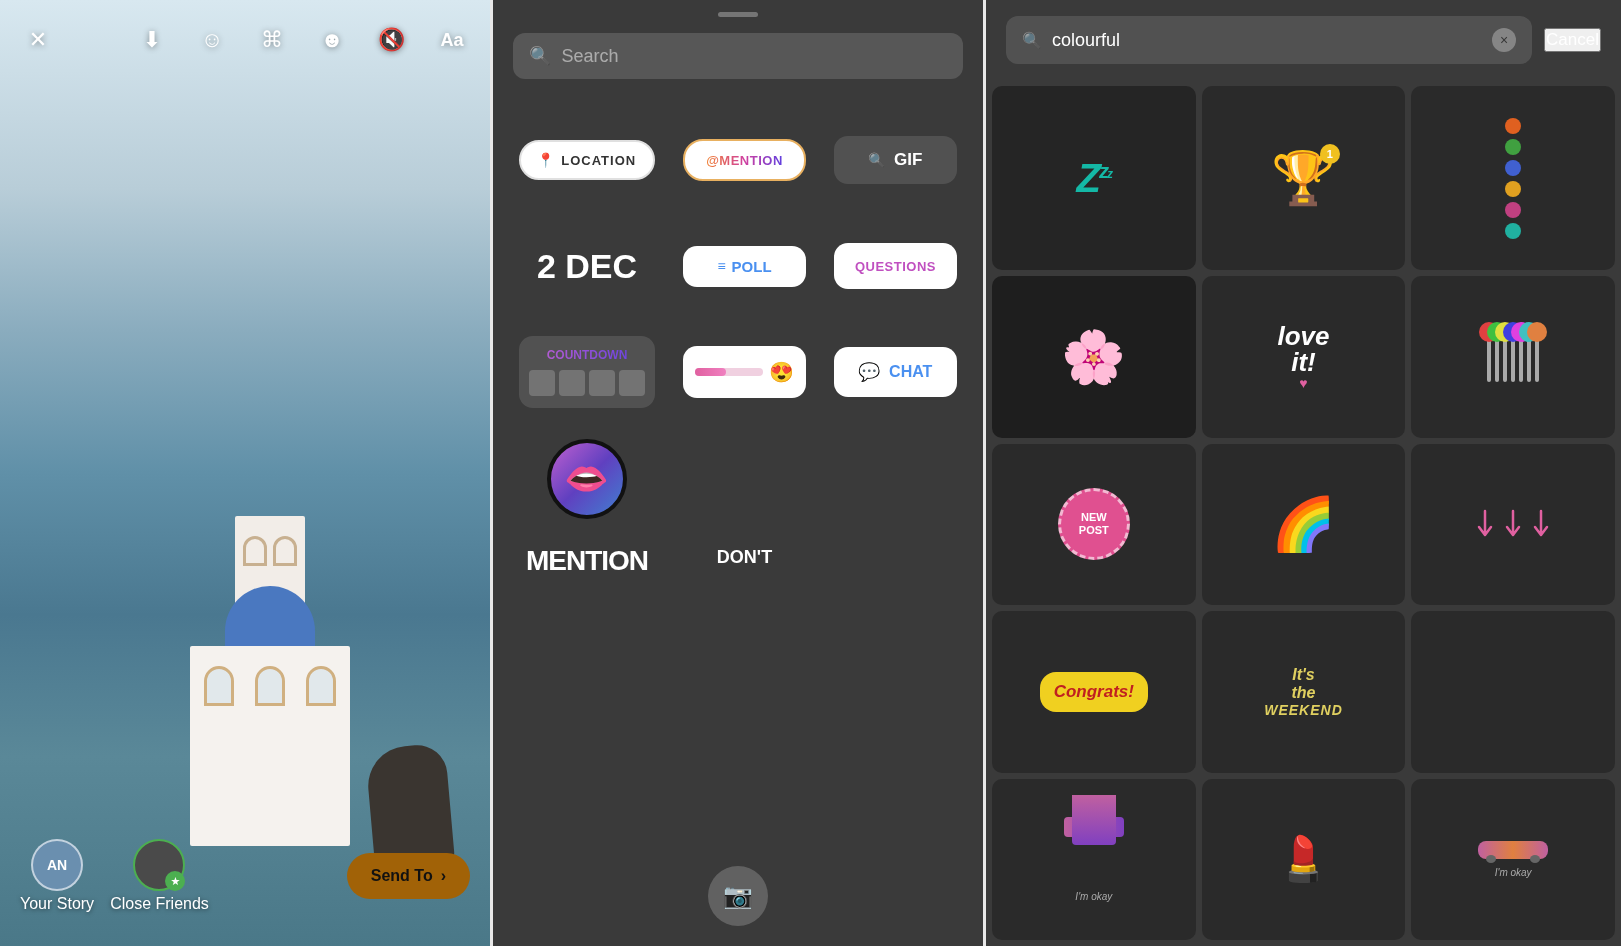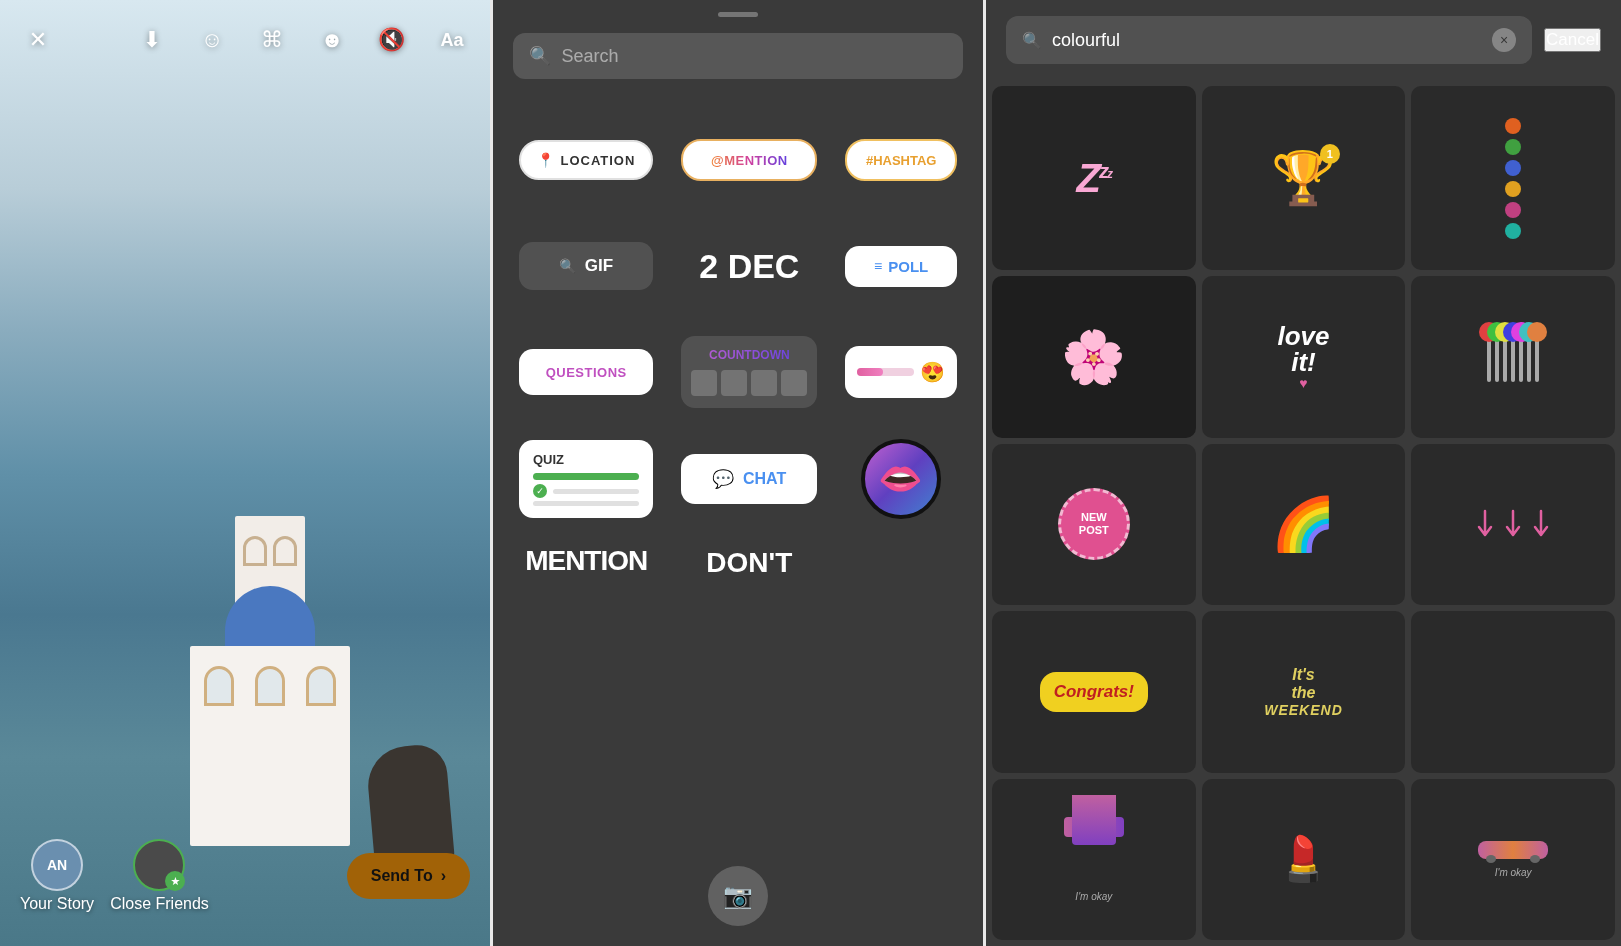--- a/index.html
+++ b/index.html
@@ -335,25 +335,20 @@
       <div style="background:white; border-radius:20px; padding:10px 16px; display:flex; align-items:center; gap:6px; width:100%; justify-content:center; border: 2px solid #e0e0e0;">
         <span style="color:#9060c0; font-size:14px;">📍</span>
         <span style="font-size:13px; font-weight:800; letter-spacing:1px; color:#333;">LOCATION</span>
       </div>
     </div>
     <div class="sticker-item" style="background:none; padding:6px;">
       <div style="background:white; border-radius:20px; padding:10px 16px; width:100%; text-align:center; border:2px solid #e8b060;">
         <span style="font-size:13px; font-weight:800; letter-spacing:0.5px; background:linear-gradient(90deg,#f08030,#d040a0,#6040e0); -webkit-background-clip:text; -webkit-text-fill-color:transparent;">@MENTION</span>
       </div>
     </div>
-    <div class="sticker-item" style="background:none; padding:6px;">
-      <div style="background:white; border-radius:20px; padding:10px 16px; width:100%; text-align:center; border:2px solid #f0c060;">
-        <span style="font-size:13px; font-weight:800; color:#e8a030;">#HASHTAG</span>
-      </div>
-    </div>
 
     <div class="sticker-item" style="background:none; padding:6px;">
       <div style="background:rgba(255,255,255,0.12); border-radius:14px; padding:14px 20px; width:100%; display:flex; align-items:center; gap:8px; justify-content:center;">
         <span style="color:rgba(255,255,255,0.6); font-size:14px;">🔍</span>
         <span style="color:white; font-size:17px; font-weight:700;">GIF</span>
       </div>
     </div>
     <div class="sticker-item" style="background:none; padding:6px; display:flex; justify-content:center;">
       <span style="color:white; font-size:34px; font-weight:800;">2 DEC</span>
     </div>
@@ -383,49 +378,38 @@
     <div class="sticker-item" style="background:none; padding:6px;">
       <div style="background:white; border-radius:14px; padding:14px 12px; width:100%; display:flex; align-items:center; gap:6px;">
         <div style="flex:1; height:8px; background:#f0d0e0; border-radius:4px; position:relative;">
           <div style="width:45%; height:100%; background:linear-gradient(90deg,#e060a0,#f080c0); border-radius:4px;"></div>
         </div>
         <span style="font-size:20px;">😍</span>
       </div>
     </div>
 
     <div class="sticker-item" style="background:none; padding:6px;">
-      <div style="background:white; border-radius:14px; padding:12px 14px; width:100%;">
-        <div style="font-size:13px; font-weight:800; color:#333; margin-bottom:6px;">QUIZ</div>
-        <div style="height:7px; background:#4CAF50; border-radius:4px; margin-bottom:4px;"></div>
-        <div style="display:flex; align-items:center; gap:6px; margin-bottom:3px;">
-          <div style="width:14px; height:14px; border-radius:50%; background:#4CAF50; display:flex; align-items:center; justify-content:center; font-size:9px; color:white;">✓</div>
-          <div style="flex:1; height:5px; background:#e0e0e0; border-radius:3px;"></div>
-        </div>
-        <div style="height:5px; background:#e0e0e0; border-radius:3px;"></div>
-      </div>
-    </div>
-    <div class="sticker-item" style="background:none; padding:6px;">
       <div style="background:white; border-radius:14px; padding:14px 16px; width:100%; display:flex; align-items:center; gap:8px; justify-content:center;">
         <span style="font-size:18px; color:#4a90f0;">💬</span>
         <span style="color:#4a90f0; font-size:16px; font-weight:800;">CHAT</span>
       </div>
     </div>
     <div class="sticker-item" style="background:none; padding:6px; justify-content:center;">
       <div style="width:80px; height:80px; border-radius:50%; background:linear-gradient(135deg,#c060d0,#6040c0,#4080d0); border:4px solid #111; display:flex; align-items:center; justify-content:center; font-size:36px; overflow:hidden;">
         👄
       </div>
     </div>
 
     <div class="sticker-item" style="background:none; padding:6px; grid-column: 1 / 2; align-items:flex-start;">
       <div style="color:white; font-size:28px; font-weight:900; line-height:1; letter-spacing:-1px;">
         <span style="color:white;">MENTION</span>
       </div>
     </div>
     <div style="grid-column: 2 / 3; display:flex; align-items:flex-start; justify-content:center; padding:6px;">
-      <div style="color:white; font-size:28px; font-weight:900;">DON'T</div>
+      <div style="color:white; font-size:18px; font-weight:900;">DON'T</div>
     </div>
 
   </div>
 
   <div class="bottom-camera-btn">📷</div>
 </div>
 
 <div class="panel-giphy">
 
   <div class="giphy-top-bar">
@@ -435,21 +419,21 @@
       <div style="flex:1;"></div>
       <div class="giphy-clear-btn">×</div>
     </div>
     <button class="giphy-cancel-btn">Cancel</button>
   </div>
 
   <div class="giphy-results">
 
     <div class="giphy-item bg-dark-grey" style="background:#252525;">
       <div style="text-align:center;">
-        <span style="font-size:40px; color:#f9a8d4; font-style:italic; font-weight:900; letter-spacing:-2px;">Z<sup style="font-size:20px;">z</sup><sup style="font-size:12px;">z</sup></span>
+        <span style="font-size:40px; color:#14b8a6; font-style:italic; font-weight:900; letter-spacing:-2px;">Z<sup style="font-size:20px;">z</sup><sup style="font-size:12px;">z</sup></span>
       </div>
     </div>
     <div class="giphy-item" style="background:#2a2a2a;">
       <div style="text-align:center; position:relative;">
         <span style="font-size:52px;">🏆</span>
         <div style="position:absolute; top:-4px; right:-4px; background:#f0c020; color:white; font-size:11px; font-weight:900; width:20px; height:20px; border-radius:50%; display:flex; align-items:center; justify-content:center;">1</div>
       </div>
     </div>
     <div class="giphy-item" style="background:#2a2a2a;">
       <div style="display:flex; flex-wrap:wrap; gap:5px; width:60px; justify-content:center; padding:16px;">

